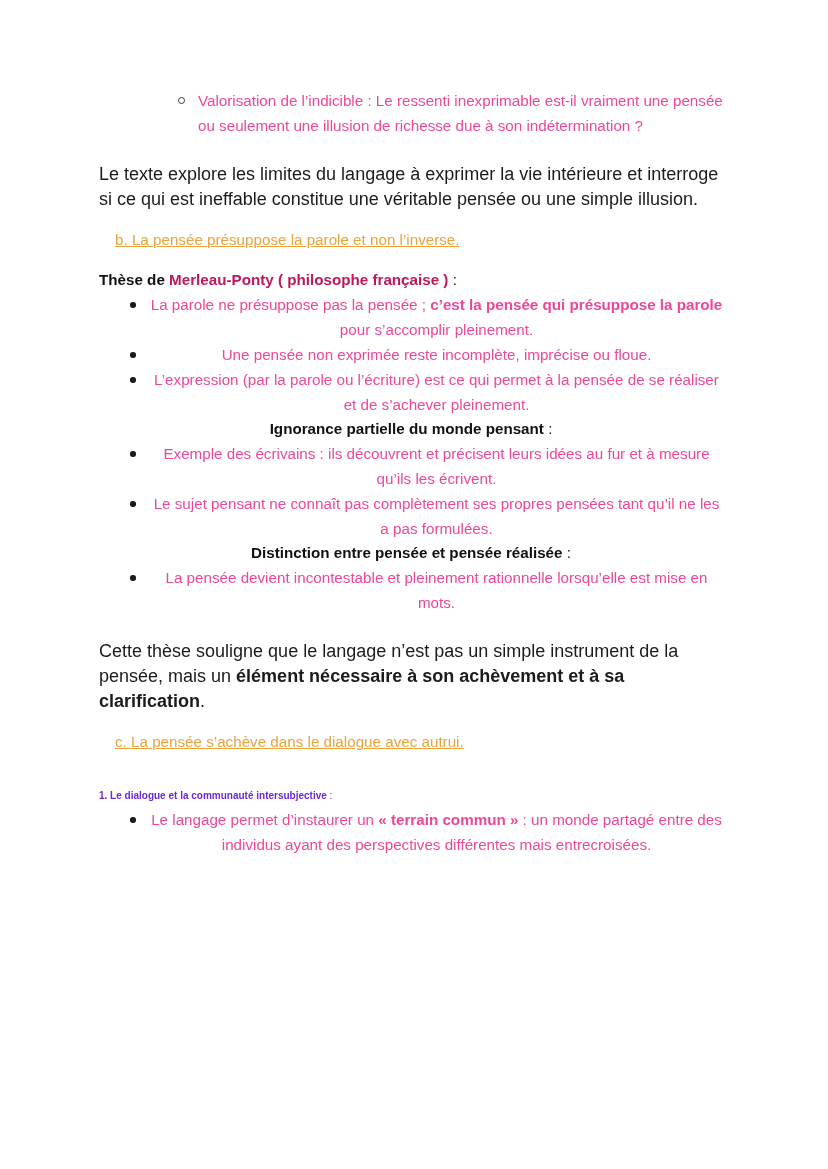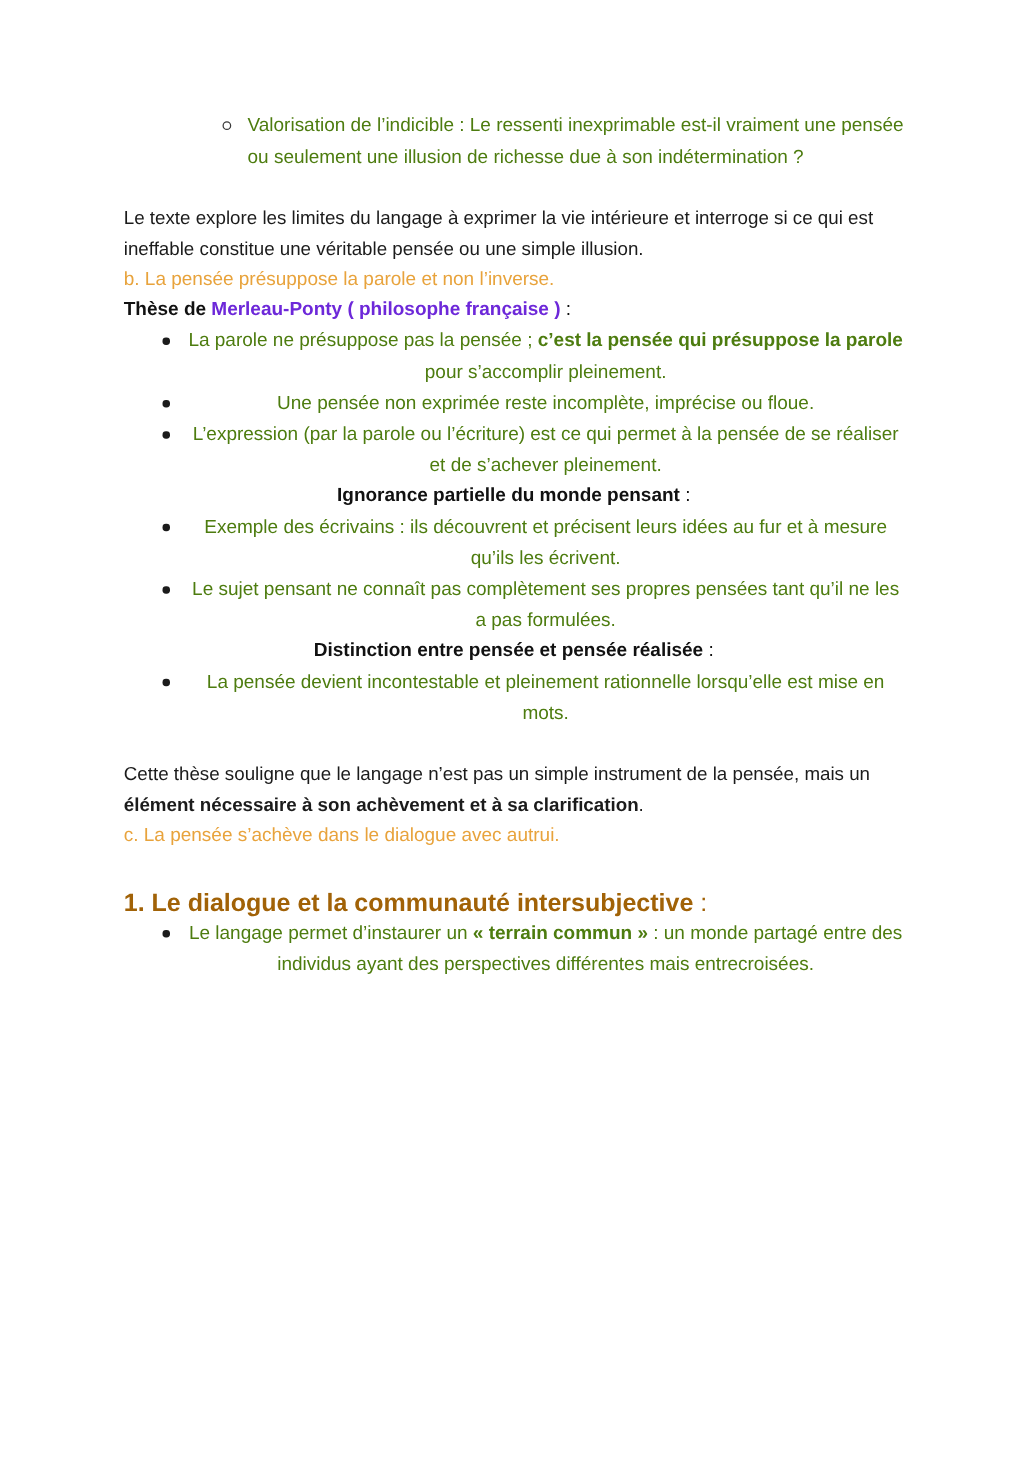--- a/index.html
+++ b/index.html
@@ -21,70 +21,71 @@
     position: relative;
     width: 828px;
     height: 1169px;
     background: #ffffff;
     box-sizing: border-box;
     padding: 88px 105px 0 99px;
   }
 
   
   .para {
-    font-size: 15px;
+    font-size: 18px;
     line-height: 25px;
     color: #1b1b1b;
     margin: 0;
   }
 
   .block-gap-lg { margin-top: 24px; }
   .block-gap-md { margin-top: 19px; text-align: center; }
 
   
   .heading-orange {
     font-size: 15.2px;
     line-height: 24px;
     color: #e8a33c;
     font-weight: 400;
-    margin: 0;
+    margin: 16px;
+    text-decoration: underline;
   }
 
   .heading-bold {
     font-size: 15.2px;
     line-height: 24px;
     font-weight: bold;
     color: #111111;
     margin: 0;
   }
 
   .heading-numbered {
-    font-size: 20px;
+    font-size: 10px;
     line-height: 22px;
     font-weight: bold;
-    color: #a16207;
+    color: #6d28d9;
     margin: 0;
   }
 
-  .red { color: #6d28d9; }
+  .red { color: #be185d; }
   .bold { font-weight: bold; }
   .thin-colon { font-weight: 400; }
 
   
   ul.lvl1, ul.lvl2 {
     list-style: none;
     margin: 0;
     padding: 0;
   }
 
   ul.lvl1 > li, ul.lvl2 > li {
     position: relative;
     font-size: 15.2px;
     line-height: 25px;
-    color: #4d7c0f;
+    color: #ec4899;
   }
 
   
   ul.lvl1 > li {
     padding-left: 51px;
   }
   ul.lvl1 > li::before {
     content: "";
     position: absolute;
     left: 31px;

